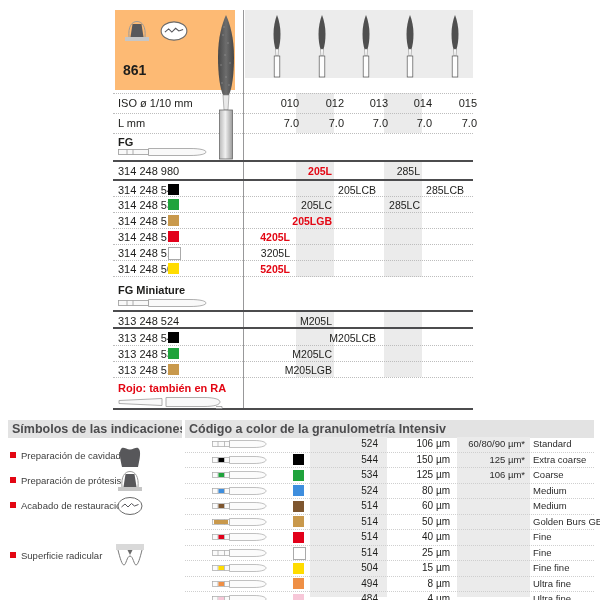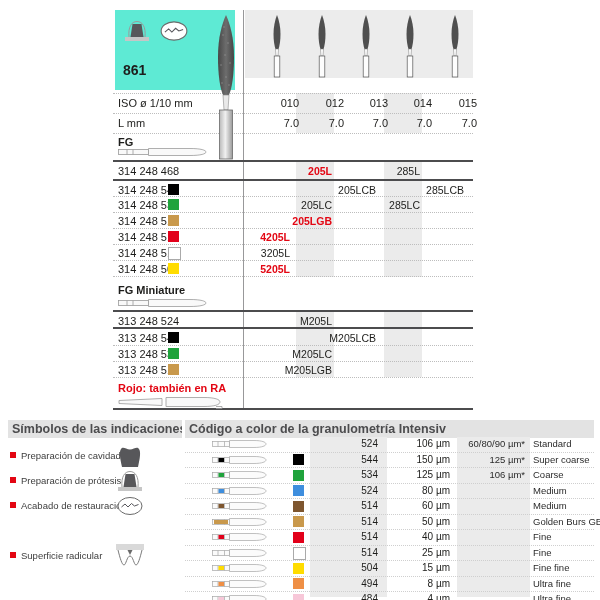--- a/index.html
+++ b/index.html
@@ -1,20 +1,20 @@
 <!DOCTYPE html>
 <html><head>
 <meta charset="utf-8">
 <style>
   html,body{margin:0;padding:0;background:#fff;}
   .screen{position:relative;width:600px;height:600px;background:#fff;overflow:hidden;
           font-family:"Liberation Sans",sans-serif;color:#1d1d1b;}
   
   .toptable{position:absolute;left:113px;top:10px;width:360px;height:400px;}
-  .hdr-left{position:absolute;left:2px;top:0;width:120px;height:80px;background:#5eead4;z-index:1;text-align:center;}
+  .hdr-left{position:absolute;left:2px;top:0;width:120px;height:80px;background:#fdba74;z-index:1;text-align:center;}
   .hdr-band{position:absolute;left:132px;top:0;width:228px;height:68px;background:#ececec;z-index:1;}
   .model{position:absolute;left:8px;top:52px;font-size:14px;font-weight:bold;}
   .shade{position:absolute;background:#ebebeb;z-index:0;}
   .thin{position:absolute;left:0;width:360px;height:0;border-top:1px dotted #bdbdbd;z-index:2;}
   .heavy{position:absolute;left:0;width:360px;height:2px;background:#4c4c4e;z-index:3;}
   .vdiv{position:absolute;left:130px;top:0;width:1px;height:400px;background:#98989a;z-index:2;}
   .rowlab{position:absolute;left:5px;font-size:11px;z-index:3;}
   .colval{position:absolute;width:44px;text-align:right;font-size:11px;z-index:3;}
   .trow{position:absolute;left:0;width:360px;z-index:3;}
   .trow .ref{position:absolute;left:5px;top:3px;font-size:11px;}
@@ -207,21 +207,21 @@
     <div class="colval" style="top:107px;left:231px">7.0</div>
     <div class="colval" style="top:107px;left:275px">7.0</div>
     <div class="colval" style="top:107px;left:320px">7.0</div>
 
     <div class="seclab" style="top:126px">FG</div>
     <svg class="fgicon" style="top:136px">
         <use href="#fgbur"></use>
       </svg>
 
     <div class="trow" style="top:152px;height:17px">
-      <span class="ref">314 248 468</span>
+      <span class="ref">314 248 980</span>
       <span class="code c1 red">205L</span>
       <span class="code c3">285L</span>
     </div>
     <div class="trow dotted-bottom" style="top:171px;height:15px">
       <span class="ref">314 248 544</span>
       <span class="chip" style="background: rgb(0, 0, 0);"></span>
       <span class="code c2">205LCB</span>
       <span class="code c4">285LCB</span>
     </div>
     <div class="trow dotted-bottom" style="top:186px;height:16px">
@@ -332,21 +332,21 @@
       </div>
       <div class="grit-row">
         <svg class="gbur">
             <use href="#gbur-outline"></use>
             <rect x="6.5" y="3" width="5.5" height="4" style="fill: rgb(0, 0, 0);"></rect>
           </svg>
         <span class="chip gchip" style="background: rgb(0, 0, 0);"></span>
         <span class="gcode">544</span>
         <span class="ggrain">150 µm</span>
         <span class="gextra">125 µm*</span>
-        <span class="gname">Super coarse</span>
+        <span class="gname">Extra coarse</span>
       </div>
       <div class="grit-row">
         <svg class="gbur">
             <use href="#gbur-outline"></use>
             <rect x="6.5" y="3" width="5.5" height="4" style="fill: rgb(31, 163, 60);"></rect>
           </svg>
         <span class="chip gchip" style="background: rgb(31, 163, 60);"></span>
         <span class="gcode">534</span>
         <span class="ggrain">125 µm</span>
         <span class="gextra">106 µm*</span>

